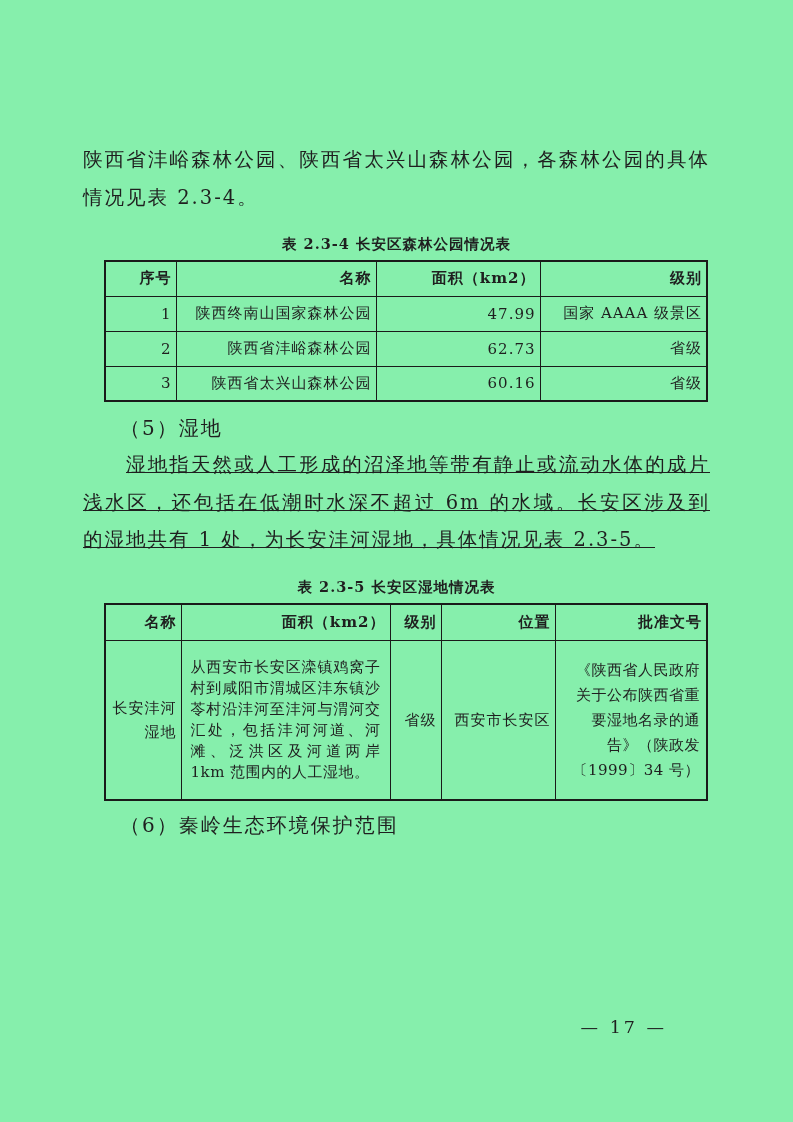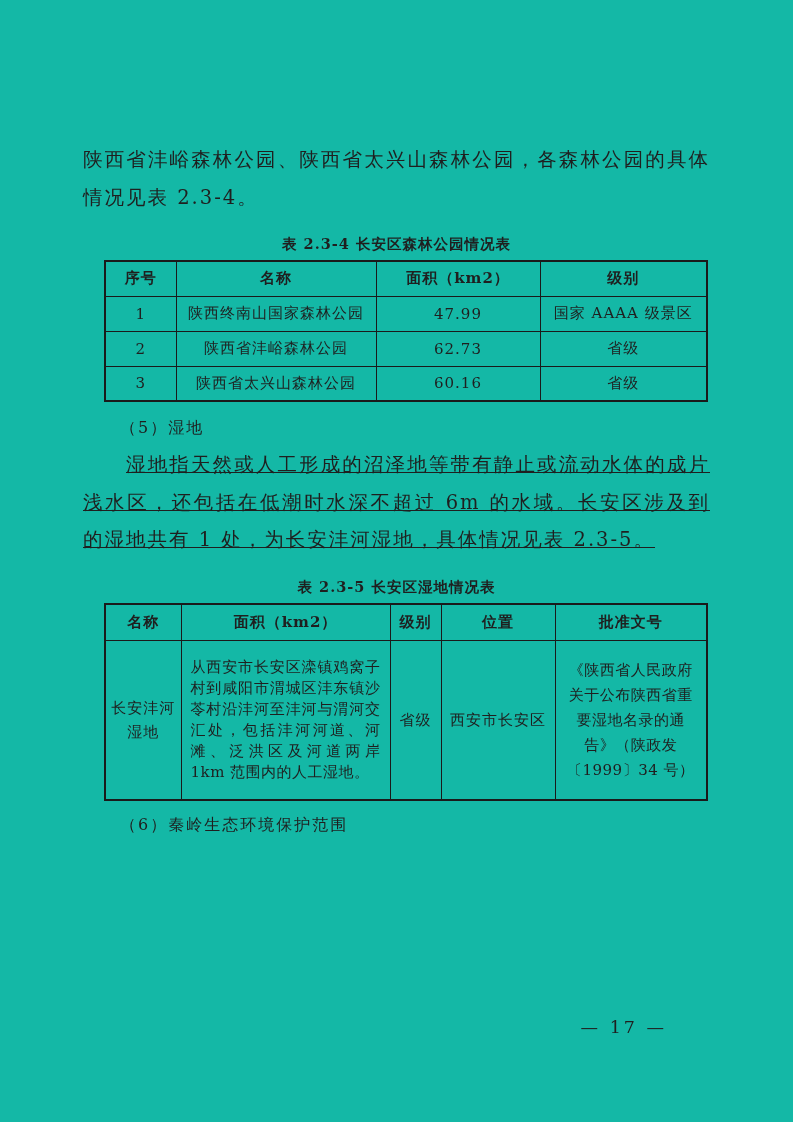--- a/index.html
+++ b/index.html
@@ -1,40 +1,40 @@
 <!DOCTYPE html>
 <html><head>
 <meta charset="utf-8">
 <style>
   * { margin: 0; padding: 0; box-sizing: border-box; }
   html, body { background: #ffffff; }
   .page {
     width: 793px; height: 1122px;
-    background: #14b8a6;
+    background: #86efac;
     position: relative;
     overflow: hidden;
     font-family: "DejaVu Serif", "Liberation Serif", serif;
     color: #1f1f1f;
   }
   .content {
     position: absolute;
     left: 83px; top: 0;
     width: 627px;
   }
   .para {
     font-size: 19.5px;
     line-height: 37.5px;
     text-align: justify;
     text-justify: inter-character;
     letter-spacing: 2px;
   }
   .para.indent { text-indent: 43px; text-decoration: underline; }
   .para1 { margin-top: 141px; }
   .heading {
-    font-size: 16px;
+    font-size: 20px;
     line-height: 28px;
     letter-spacing: 2px;
     padding-left: 37px;
   }
   .heading5 { margin-top: 12px; }
   .heading6 { margin-top: 10px; }
   .para2 { margin-top: 4px; }
   .para3 { margin-top: 4px; }
   .tbl-caption {
     margin-top: 18px;
@@ -47,21 +47,21 @@
   table {
     border-collapse: collapse;
     table-layout: fixed;
     width: 602px;
     margin-left: 21px;
     margin-top: 6px;
     border: 2.5px solid #1a1a1a;
   }
   th, td {
     border: 1.2px solid #1a1a1a;
-    text-align: center;
+    text-align: right;
     vertical-align: middle;
     font-size: 15px;
     letter-spacing: 1px;
     padding: 2px 4px;
   }
   th { font-weight: bold; }
   .tbl-forest th, .tbl-forest td { height: 35px; }
   .tbl-wetland th { height: 37px; }
   .tbl-wetland td { line-height: 24px; }
   .tbl-wetland .col-area-cell {

